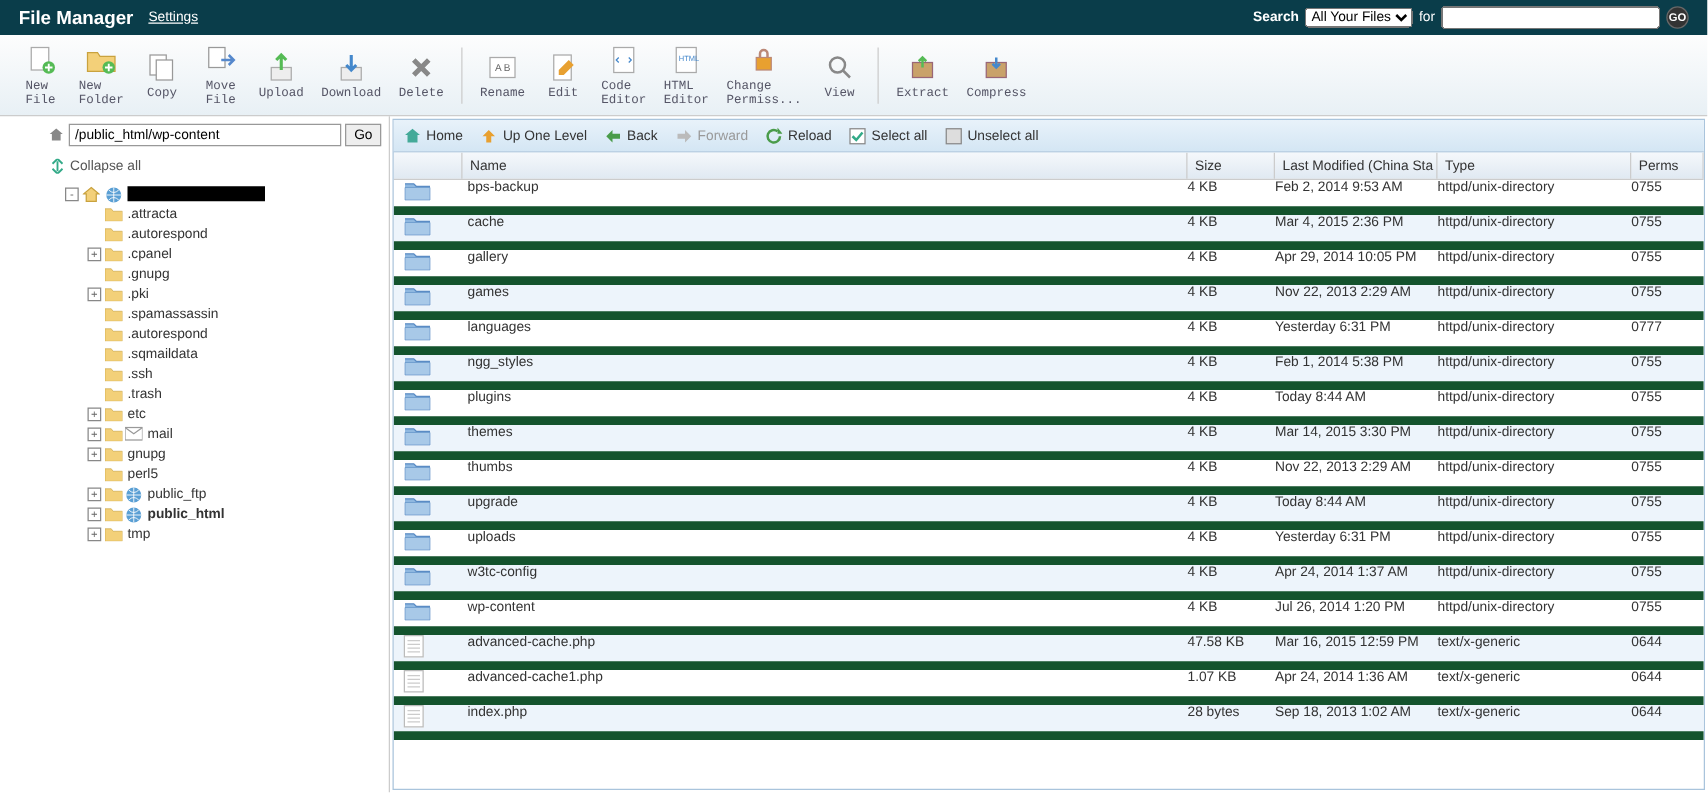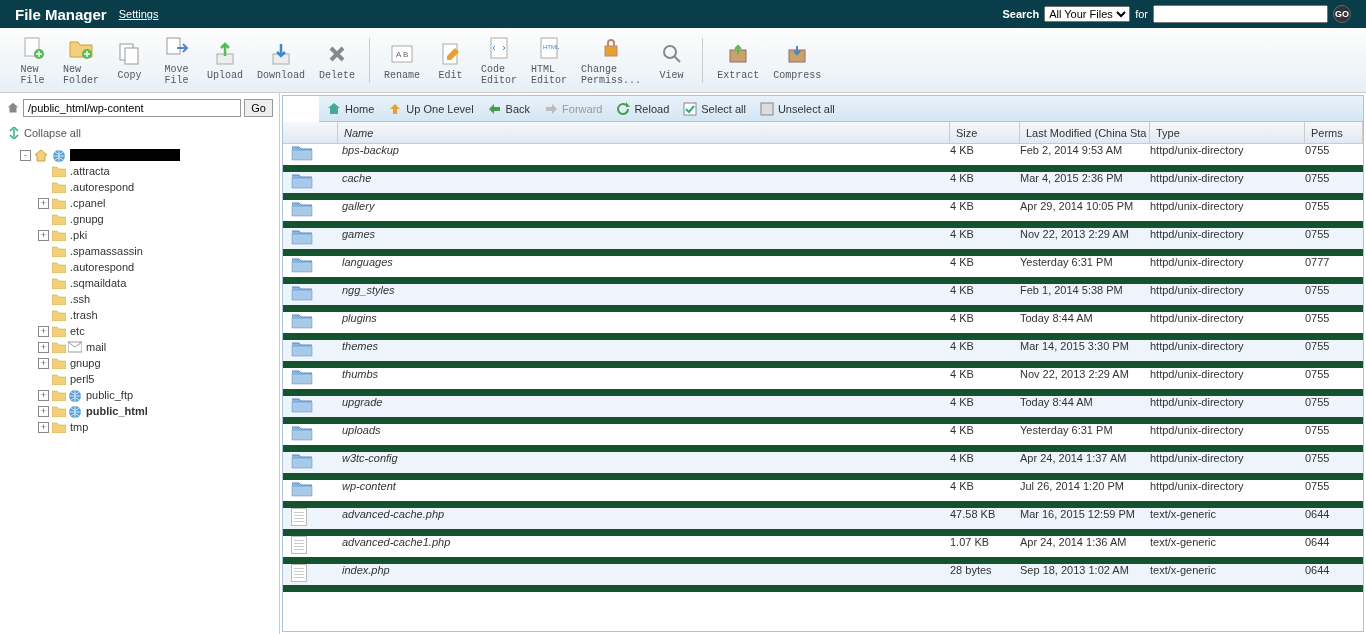--- a/index.html
+++ b/index.html
@@ -15,49 +15,49 @@
 .go-btn { background: #333; color: white; border-radius: 50%; width: 18px; height: 18px; display: flex; align-items: center; justify-content: center; font-size: 9px; font-weight: bold; border: 1px solid #666; }
 
 .toolbar { background: linear-gradient(#fdfdfd, #e8f0f5); height: 65px; border-bottom: 1px solid #ccc; display: flex; align-items: center; padding: 0 10px; gap: 2px; }
 .toolbar-item { display: flex; flex-direction: column; align-items: center; justify-content: center; padding: 4px 6px; cursor: pointer; min-width: 45px; }
 .toolbar-icon { width: 28px; height: 28px; display: flex; align-items: center; justify-content: center; margin-bottom: 2px; }
 .toolbar-label { font-size: 10px; color: #556; line-height: 1.1; font-family: Liberation Mono, monospace; }
 .toolbar-sep { width: 1px; height: 45px; background: #ccc; margin: 0 6px; }
 
 .main { display: flex; height: calc(634px - 93px); }
 
-.sidebar { width: 280px; border-right: 1px solid #ccc; padding: 6px; overflow: auto; }
+.sidebar { width: 280px; border-right: 1px solid #ccc; padding: 6px; overflow: auto; margin-left: 32px; }
 .path-bar { display: flex; align-items: center; gap: 3px; margin-bottom: 6px; }
 .path-home-icon { width: 14px; height: 14px; }
 .path-input { flex: 1; border: 1px solid #999; padding: 2px 4px; font-size: 11px; }
 .path-go { border: 1px solid #999; background: #eee; padding: 2px 6px; font-size: 11px; }
 .collapse-all { display: flex; align-items: flex-end; gap: 4px; color: #555; padding: 4px 2px; margin-bottom: 4px; }
 .tree { font-size: 11px; }
 .tree-item { display: flex; align-items: center; padding: 2px 0; white-space: nowrap; }
 .tree-expander { width: 11px; height: 11px; border: 1px solid #888; display: inline-flex; align-items: center; justify-content: center; font-size: 9px; line-height: 1; margin-right: 3px; color: #666; background: #fff; }
 .tree-expander.blank { border: none; }
 .tree-folder-icon { width: 14px; height: 12px; margin-right: 4px; display: inline-block; }
 .tree-label { color: #333; }
 .tree-label.bold { font-weight: bold; }
 .tree-label.redacted { background: #000; width: 110px; height: 12px; display: inline-block; }
 .indent-1 { padding-left: 14px; }
 .indent-2 { padding-left: 32px; }
 
 .content { flex: 1; display: flex; flex-direction: column; border: 1px solid #a9c4dc; margin: 2px; }
-.nav-bar { background: linear-gradient(#e8f2fa, #d4e6f4); height: 26px; border-bottom: 1px solid #a9c4dc; display: flex; align-items: center; padding: 0 8px; gap: 14px; margin-left: 36px; }
+.nav-bar { background: linear-gradient(#e8f2fa, #d4e6f4); height: 26px; border-bottom: 1px solid #a9c4dc; display: flex; align-items: center; padding: 0 8px; gap: 14px; }
 .nav-item { display: flex; align-items: center; gap: 4px; color: #333; cursor: pointer; }
 .nav-icon { width: 14px; height: 14px; display: inline-flex; align-items: center; justify-content: center; }
 
 .file-table { flex: 1; overflow: auto; }
 .ft-header { display: flex; background: linear-gradient(#f5f8fb, #e0e9f2); border-bottom: 1px solid #ccc; height: 22px; align-items: center; font-weight: normal; color: #333; }
 .ft-row { display: flex; height: 28px; align-items: flex-start; border-bottom: 7px solid #14532d; }
 .ft-row:nth-child(odd) { background: #fff; }
 .ft-row:nth-child(even) { background: #edf4fb; }
 .col-icon { width: 55px; padding-left: 8px; }
-.col-name { flex: 1; padding-left: 4px; font-style: italic; }
+.col-name { flex: 1; padding-left: 4px; }
 .col-size { width: 70px; }
 .col-mod { width: 130px; }
 .col-type { width: 155px; }
 .col-perms { width: 58px; }
 .fh { border-right: 1px solid #ccc; height: 100%; display: flex; align-items: center; padding-left: 6px; }
 .ft-row .col-icon { display: flex; align-items: center; }
 .file-row-icon { width: 16px; height: 18px; border: 1px solid #bbb; background: #fff; position: relative; }
 .file-row-icon::after { content: ''; position: absolute; top: 3px; left: 2px; right: 2px; height: 1px; background: #ccc; box-shadow: 0 3px 0 #ccc, 0 6px 0 #ccc, 0 9px 0 #ccc; }
 </style>
 </head>

